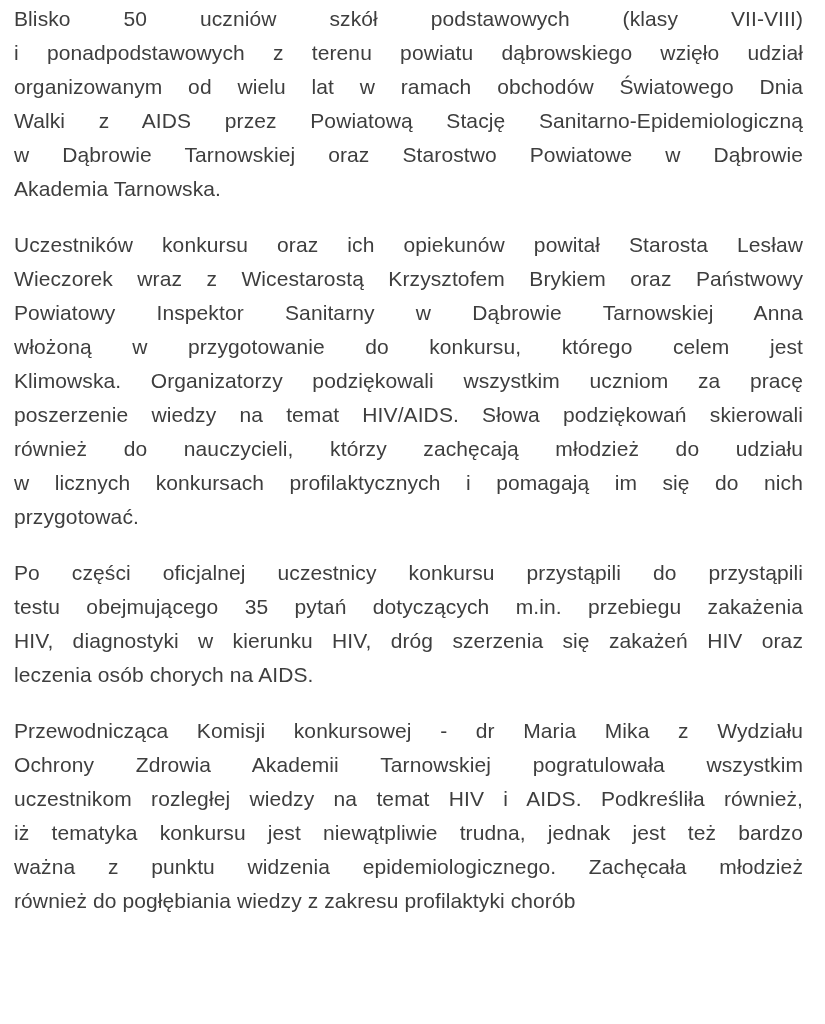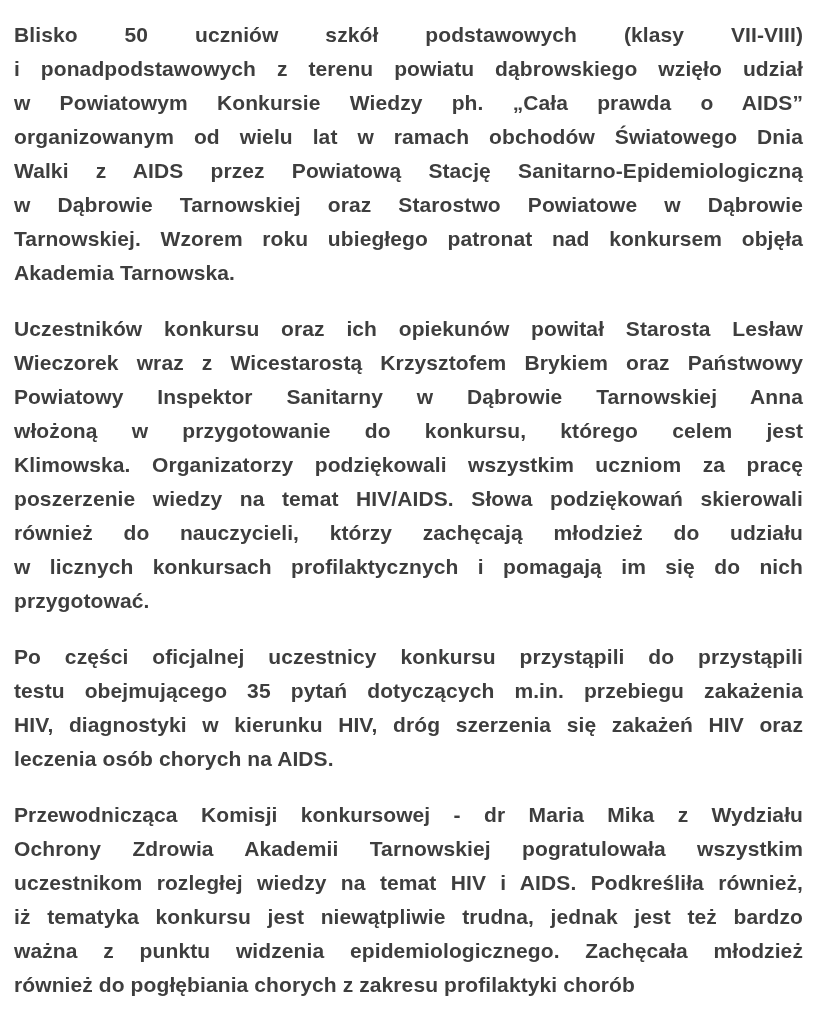--- a/index.html
+++ b/index.html
@@ -9,23 +9,22 @@
   }
   body {
     width: 825px;
     height: 1024px;
     overflow: hidden;
     font-family: "Liberation Sans", "DejaVu Sans", sans-serif;
     color: #3e3e3e;
     -webkit-font-smoothing: antialiased;
   }
   .article {
-    padding: 18px 22px 0 14px;
+    padding: 2px 22px 0 14px;
     box-sizing: border-box;
-    font-weight: bold;
   }
   .para {
     margin: 0 0 22px 0;
   }
   .para:last-child {
     margin-bottom: 0;
   }
   .line {
     font-size: 21px;
     line-height: 34px;
@@ -39,25 +38,23 @@
     text-align-last: left;
   }
 </style>
 </head>
 <body style="background: rgb(255, 255, 255); color: rgb(62, 62, 62);">
 
 <article class="article">
     <div class="para">
       <div class="line">Blisko 50 uczniów szkół podstawowych (klasy VII-VIII)</div>
       <div class="line">i ponadpodstawowych z terenu powiatu dąbrowskiego wzięło udział</div>
-      <div class="line">w Powiatowym Konkursie Wiedzy ph. „Cała prawda o AIDS”</div>
       <div class="line">organizowanym od wielu lat w ramach obchodów Światowego Dnia</div>
       <div class="line">Walki z AIDS przez Powiatową Stację Sanitarno-Epidemiologiczną</div>
       <div class="line">w Dąbrowie Tarnowskiej oraz Starostwo Powiatowe w Dąbrowie</div>
-      <div class="line">Tarnowskiej. Wzorem roku ubiegłego patronat nad konkursem objęła</div>
       <div class="line">Akademia Tarnowska.</div>
     </div>
     <div class="para">
       <div class="line">Uczestników konkursu oraz ich opiekunów powitał Starosta Lesław</div>
       <div class="line">Wieczorek wraz z Wicestarostą Krzysztofem Brykiem oraz Państwowy</div>
       <div class="line">Powiatowy Inspektor Sanitarny w Dąbrowie Tarnowskiej Anna</div>
       <div class="line">włożoną w przygotowanie do konkursu, którego celem jest</div>
       <div class="line">Klimowska. Organizatorzy podziękowali wszystkim uczniom za pracę</div>
       <div class="line">poszerzenie wiedzy na temat HIV/AIDS. Słowa podziękowań skierowali</div>
       <div class="line">również do nauczycieli, którzy zachęcają młodzież do udziału</div>
@@ -69,15 +66,15 @@
       <div class="line">testu obejmującego 35 pytań dotyczących m.in. przebiegu zakażenia</div>
       <div class="line">HIV, diagnostyki w kierunku HIV, dróg szerzenia się zakażeń HIV oraz</div>
       <div class="line">leczenia osób chorych na AIDS.</div>
     </div>
     <div class="para">
       <div class="line">Przewodnicząca Komisji konkursowej - dr Maria Mika z Wydziału</div>
       <div class="line">Ochrony Zdrowia Akademii Tarnowskiej pogratulowała wszystkim</div>
       <div class="line">uczestnikom rozległej wiedzy na temat HIV i AIDS. Podkreśliła również,</div>
       <div class="line">iż tematyka konkursu jest niewątpliwie trudna, jednak jest też bardzo</div>
       <div class="line">ważna z punktu widzenia epidemiologicznego. Zachęcała młodzież</div>
-      <div class="line">również do pogłębiania chorych z zakresu profilaktyki chorób</div>
+      <div class="line">również do pogłębiania wiedzy z zakresu profilaktyki chorób</div>
     </div>
   </article>
 
 </body></html>

